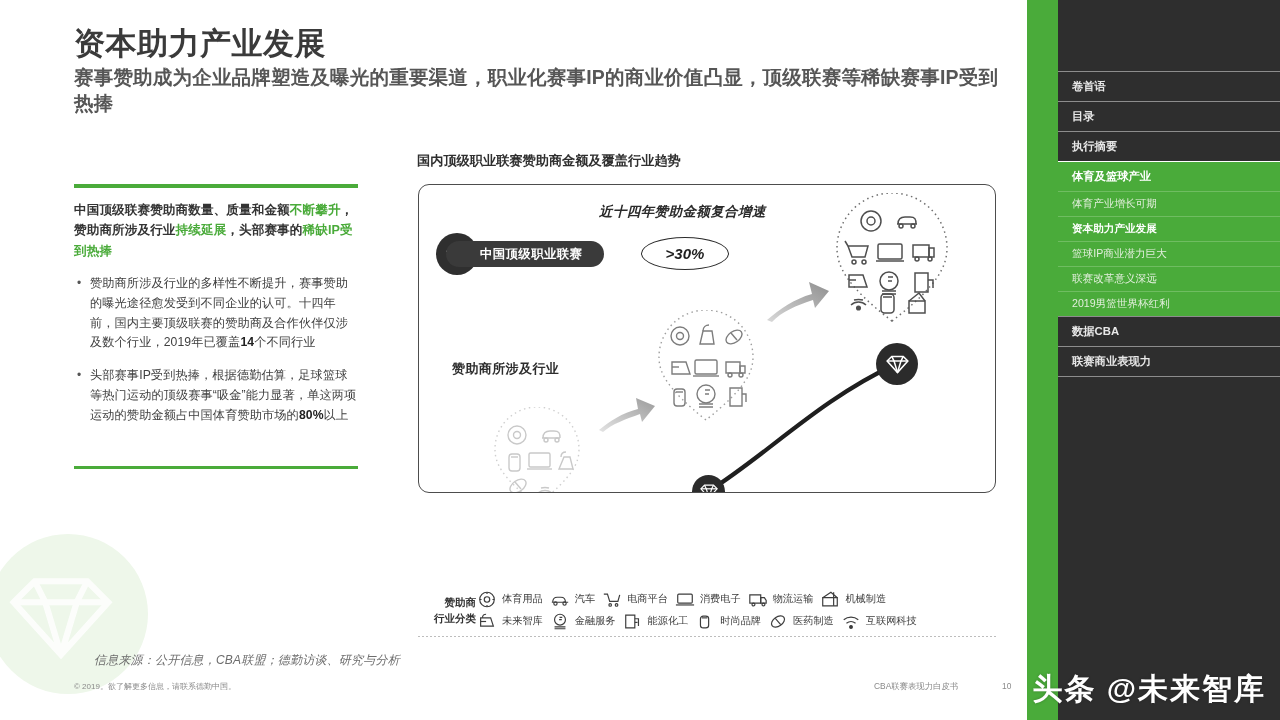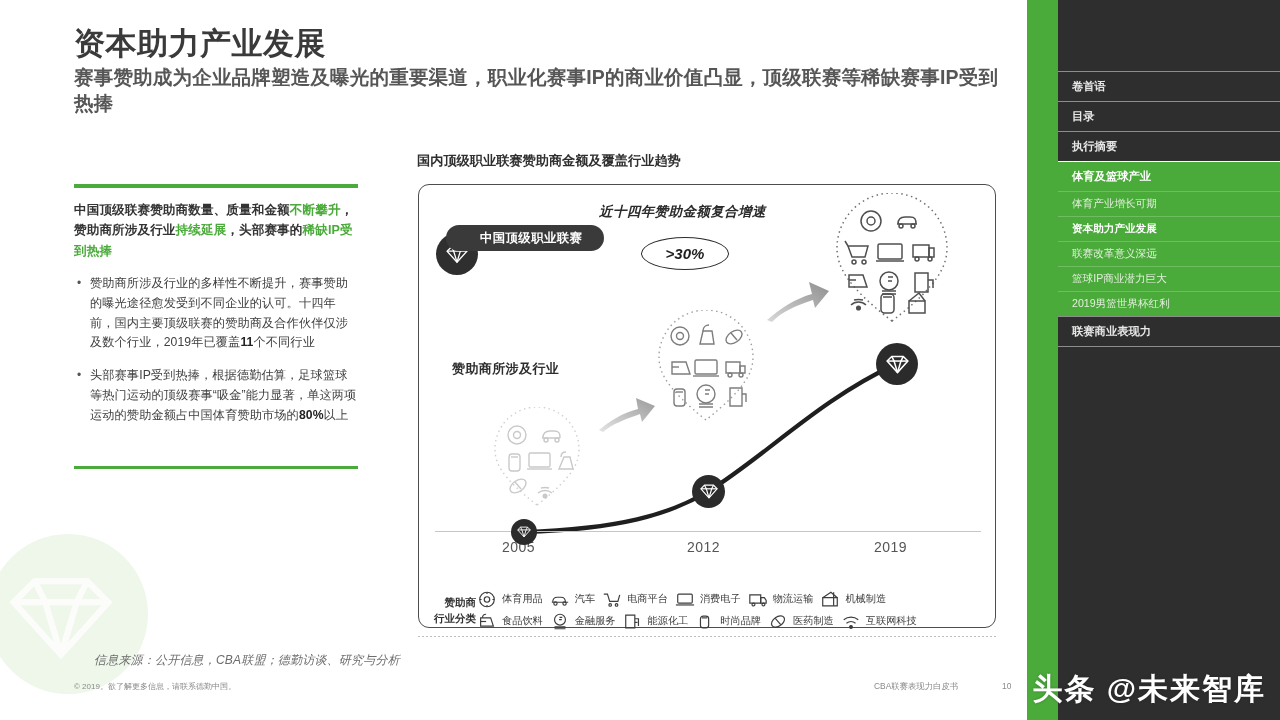--- a/index.html
+++ b/index.html
@@ -70,31 +70,31 @@
   }
   .bullet .btxt b { font-weight: bold; color: #222; }
 
   
   .chart-title {
     position: absolute; left: 417px; top: 152px;
     font-size: 13.2px; font-weight: bold; color: #2f2f2f; z-index: 4;
   }
   .chart-box {
     position: absolute; left: 418px; top: 184px;
-    width: 578px; height: 444px;
+    width: 578px; height: 309px;
     border: 1.4px solid #4d4d4d; border-radius: 11px;
     background: #fff; z-index: 3; overflow: hidden;
   }
   .cagr-label {
     position: absolute; left: 180px; top: 18px;
     font-size: 13.5px; font-weight: bold; font-style: italic; color: #2b2b2b;
     letter-spacing: .4px;
   }
   .league-badge {
-    position: absolute; left: 27px; top: 40px;
+    position: absolute; left: 27px; top: 56px;
     height: 26px; padding: 0 22px 0 34px;
     background: #3a3a3a; border-radius: 13px;
     display: flex; align-items: center;
     color: #fff; font-size: 12.4px; font-weight: bold; letter-spacing: .4px;
   }
   .badge-gem {
     position: absolute; left: 17px; top: 48px;
     width: 42px; height: 42px; border-radius: 50%;
     background: #2f2f2f;
     display: flex; align-items: center; justify-content: center;
@@ -220,21 +220,21 @@
     <div class="title">资本助力产业发展</div>
     <div class="subtitle">赛事赞助成为企业品牌塑造及曝光的重要渠道，职业化赛事IP的商业价值凸显，顶级联赛等稀缺赛事IP受到热捧</div>
   </div>
 
   <div class="left-col">
     <div class="rule-top"></div>
     <div class="lead"><span>中国顶级联赛赞助商数量、质量和金额</span><span class="g">不断攀升</span><span>，赞助商所涉及行业</span><span class="g">持续延展</span><span>，头部赛事的</span><span class="g">稀缺IP受到热捧</span></div>
     <div class="bullets">
         <div class="bullet">
           <div class="dot">•</div>
-          <div class="btxt">赞助商所涉及行业的多样性不断提升，赛事赞助的曝光途径愈发受到不同企业的认可。十四年前，国内主要顶级联赛的赞助商及合作伙伴仅涉及数个行业，2019年已覆盖<b>11</b>个不同行业</div>
+          <div class="btxt">赞助商所涉及行业的多样性不断提升，赛事赞助的曝光途径愈发受到不同企业的认可。十四年前，国内主要顶级联赛的赞助商及合作伙伴仅涉及数个行业，2019年已覆盖<b>14</b>个不同行业</div>
         </div>
         <div class="bullet">
           <div class="dot">•</div>
           <div class="btxt">头部赛事IP受到热捧，根据德勤估算，足球篮球等热门运动的顶级赛事“吸金”能力显著，单这两项运动的赞助金额占中国体育赞助市场的<b>80%</b>以上</div>
         </div>
       </div>
   </div>
   <div class="rule-bottom"></div>
 
   <div class="chart-title">国内顶级职业联赛赞助商金额及覆盖行业趋势</div>
@@ -477,21 +477,21 @@
           </div>
           <div class="legend-row">
             <div class="legend-item">
               <span class="lic">
                 <svg width="20" height="19" viewBox="0 0 22 20" fill="none" stroke="#3d3d3d" stroke-width="1.3">
                   <path d="M4 6h11l3 9H4z"></path>
                   <path d="M4 10h6"></path>
                   <path d="M6 6c0-3 2-4 4-4"></path>
                 </svg>
               </span>
-              <span class="ltx">食品饮料</span>
+              <span class="ltx">未来智库</span>
             </div>
             <div class="legend-item">
               <span class="lic">
                 <svg width="20" height="19" viewBox="0 0 22 20" fill="none" stroke="#3d3d3d" stroke-width="1.3">
                   <circle cx="11" cy="8" r="6"></circle>
                   <path d="M13.5 5.5h-3M10 8h3M5 16h12M5 18h12"></path>
                 </svg>
               </span>
               <span class="ltx">金融服务</span>
             </div>
@@ -560,27 +560,30 @@
         <div class="sb-item lvl1 green">
           <span>体育及篮球产业</span>
         </div>
         <div class="sb-item lvl2 green">
           <span>体育产业增长可期</span>
         </div>
         <div class="sb-item lvl2 green active">
           <span>资本助力产业发展</span>
         </div>
         <div class="sb-item lvl2 green">
+          <span>篮球IP商业潜力巨大</span>
+        </div>
+        <div class="sb-item lvl2 green">
           <span>联赛改革意义深远</span>
-        </div>
-        <div class="sb-item lvl2 green">
-          <span>篮球IP商业潜力巨大</span>
         </div>
         <div class="sb-item lvl2 green">
           <span>2019男篮世界杯红利</span>
+        </div>
+        <div class="sb-item lvl1">
+          <span>数据CBA</span>
         </div>
         <div class="sb-item lvl1">
           <span>联赛商业表现力</span>
         </div>
       </div>
     <div class="sb-tail"></div>
   </div>
 
   <div class="watermark">头条 @未来智库</div>
 </div>

